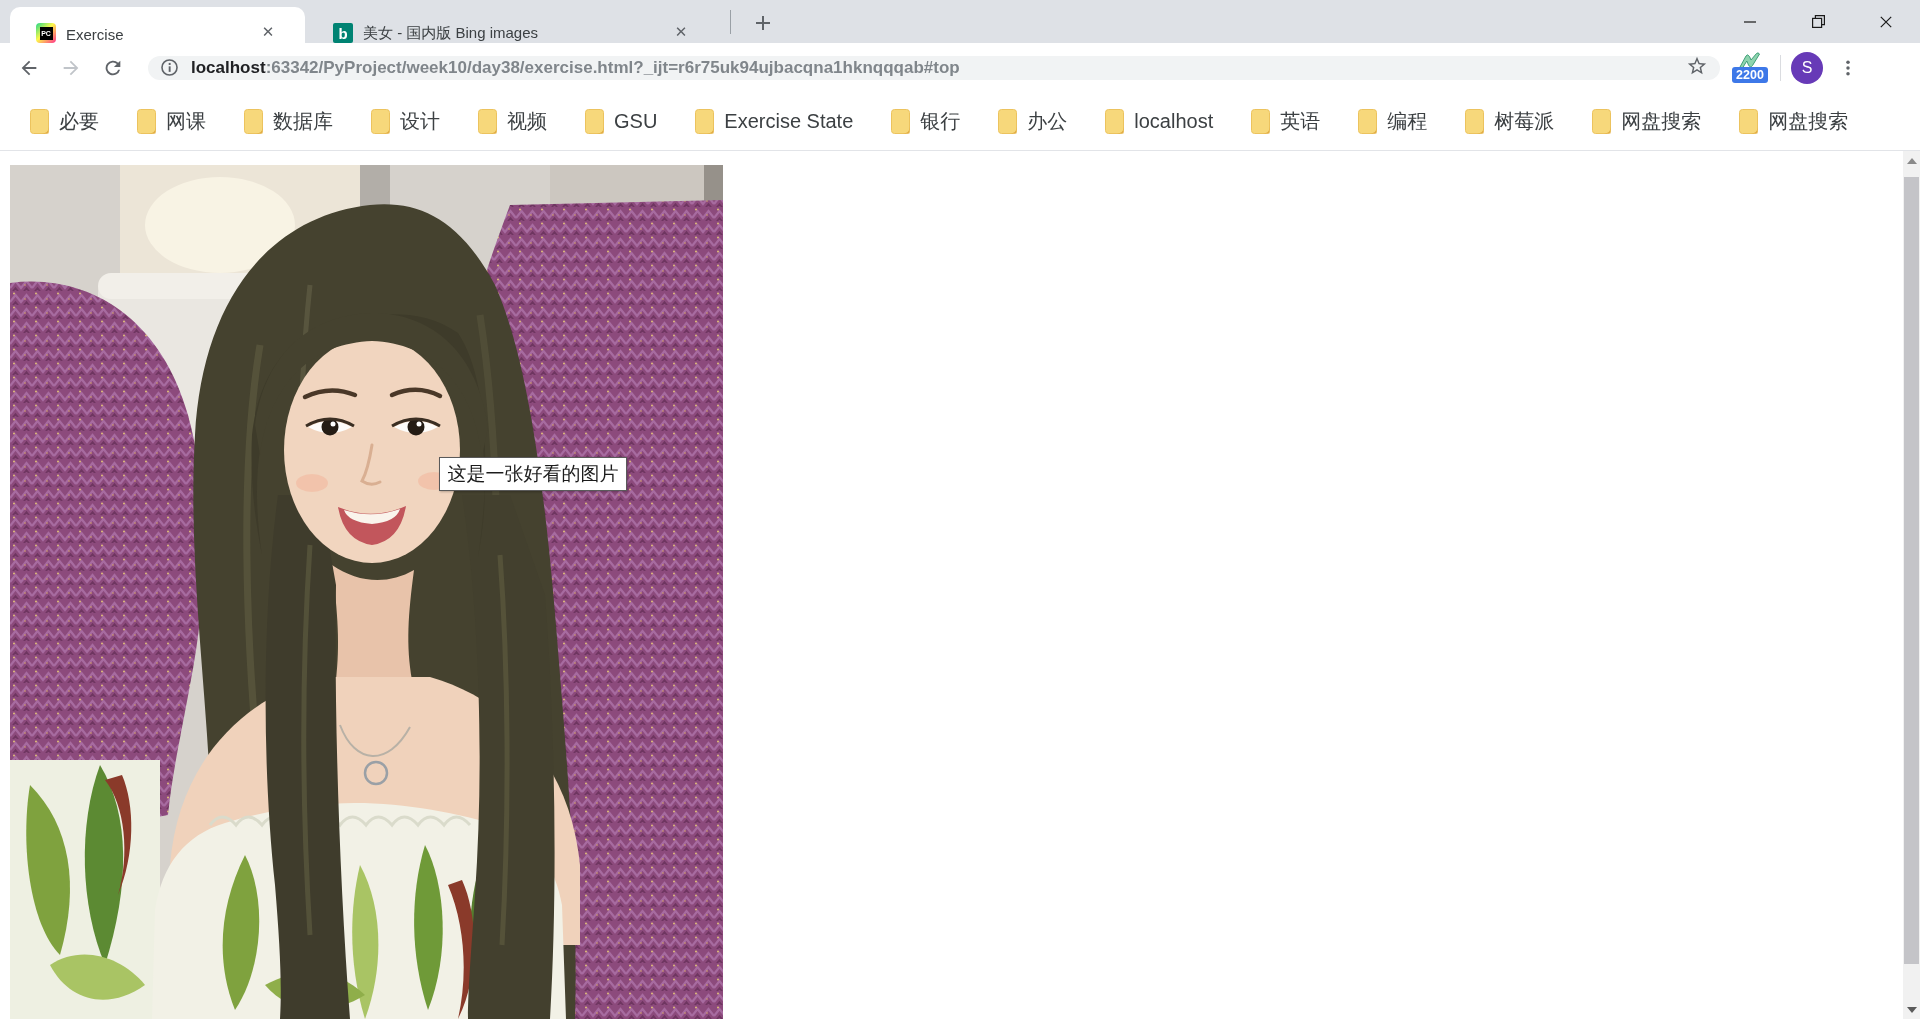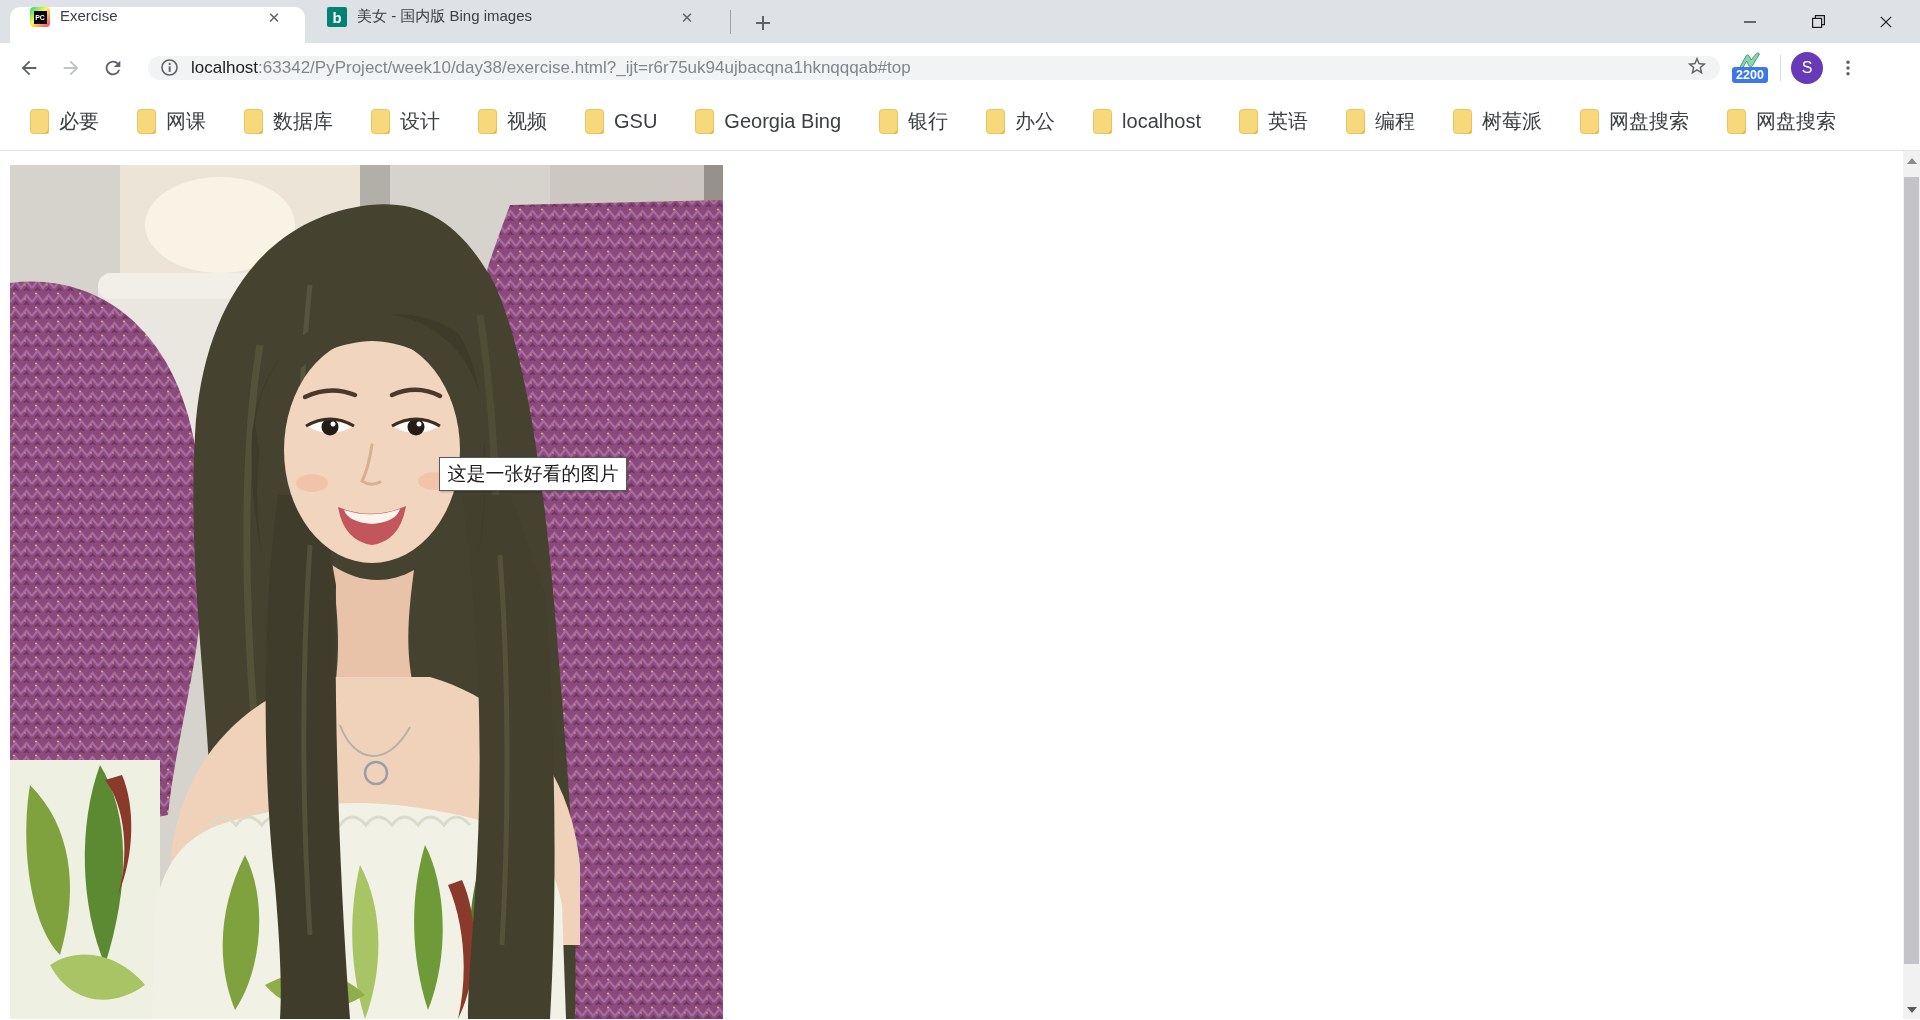--- a/index.html
+++ b/index.html
@@ -1,22 +1,22 @@
 <!DOCTYPE html>
 <html><head>
 <meta charset="utf-8">
 <style>
   * { box-sizing: border-box; margin: 0; padding: 0; }
   html,body { width:1920px; height:1020px; overflow:hidden; background:#fff;
               font-family:"Liberation Sans", sans-serif; }
 
   
   .tabstrip { position:relative; height:43px; background:#dee1e6; }
-  .tab { position:absolute; top:7px; height:36px; display:flex; align-items:flex-start;
-         padding:0 20px; font-size:15px; color:#3c4043; }
+  .tab { position:absolute; top:7px; height:36px; display:flex; align-items:flex-end;
+         padding:0 26px; font-size:15px; color:#3c4043; }
   .tab.active { left:10px; width:295px; background:#fff; border-radius:10px 10px 0 0; }
   .tab.inactive { left:307px; width:411px; }
   .favicon { width:20px; height:20px; margin-right:10px; flex:0 0 auto; }
   .fav-pycharm { border-radius:4px; background:linear-gradient(135deg,#21d789 0%,#fcf84a 45%,#ff318c 100%);
                  display:flex; align-items:center; justify-content:center; }
   .fav-pycharm span { background:#000; color:#fff; font-size:7px; font-weight:bold;
                       width:13px; height:13px; display:flex; align-items:center; justify-content:center; }
   .fav-bing { background:#008373; border-radius:2px; color:#fff; font-weight:bold; font-size:15px;
               display:flex; align-items:center; justify-content:center; line-height:1; }
   .tab-title { flex:1; white-space:nowrap; overflow:hidden; text-overflow:ellipsis; }
@@ -25,21 +25,21 @@
   .tab-sep { position:absolute; left:730px; top:10px; width:1px; height:24px; background:#9aa0a6; }
   .newtab-btn { position:absolute; left:746px; top:8px; width:34px; height:30px; display:flex;
                 align-items:center; justify-content:center; color:#5f6368; font-size:24px; font-weight:300; }
   .win-controls { position:absolute; right:0; top:0; height:43px; display:flex; }
   .win-btn { width:68px; height:100%; display:flex; align-items:center; justify-content:center; }
 
   
   .toolbar { height:49px; background:#fff; display:flex; align-items:center; padding:0 8px; position:relative; }
   .nav-btn { width:42px; height:42px; display:flex; align-items:center; justify-content:center; border-radius:50%; }
   .omnibox { height:24px; background:#f1f3f4; border-radius:18px; flex:0 0 auto; width:1572px;
-             margin-left:14px; display:flex; align-items:center; padding:0 12px; }
+             margin-left:14px; display:flex; align-items:center; padding:0 12px;font-weight:bold; }
   .url { font-size:17px; white-space:nowrap; overflow:hidden; flex:1; margin-left:12px; }
   .url .host { color:#202124; }
   .url .rest { color:#80868b; }
   .omni-star { margin-left:8px; }
   .toolbar-right { display:flex; align-items:center; margin-left:10px; }
   .ext-wrap { position:relative; width:40px; height:42px; display:flex; flex-direction:column;
               align-items:center; justify-content:center; }
   .ext-badge { background:#3d78e8; color:#fff; font-size:12.5px; font-weight:bold; line-height:1;
                padding:2px 4px; border-radius:3px; margin-top:-3px; }
   .tb-sep { width:1px; height:26px; background:#dadce0; margin:0 10px; }
@@ -223,21 +223,21 @@
         <path d="M12 24.5 L18.5 24.5 L18.5 18 Q18.5 24.5 12 24.5 Z" fill="#e2ae45"></path>
       </svg>
       <span class="bm-label">GSU</span>
     </div>
 
     <div class="bm-item">
       <svg width="19" height="25" viewBox="0 0 19 25">
         <rect x="0.5" y="0.5" width="18" height="24" rx="3" fill="#f7d87b" stroke="#ecc35e" stroke-width="1"></rect>
         <path d="M12 24.5 L18.5 24.5 L18.5 18 Q18.5 24.5 12 24.5 Z" fill="#e2ae45"></path>
       </svg>
-      <span class="bm-label">Georgia Bing</span>
+      <span class="bm-label">Exercise State</span>
     </div>
 
     <div class="bm-item">
       <svg width="19" height="25" viewBox="0 0 19 25">
         <rect x="0.5" y="0.5" width="18" height="24" rx="3" fill="#f7d87b" stroke="#ecc35e" stroke-width="1"></rect>
         <path d="M12 24.5 L18.5 24.5 L18.5 18 Q18.5 24.5 12 24.5 Z" fill="#e2ae45"></path>
       </svg>
       <span class="bm-label">银行</span>
     </div>
 

